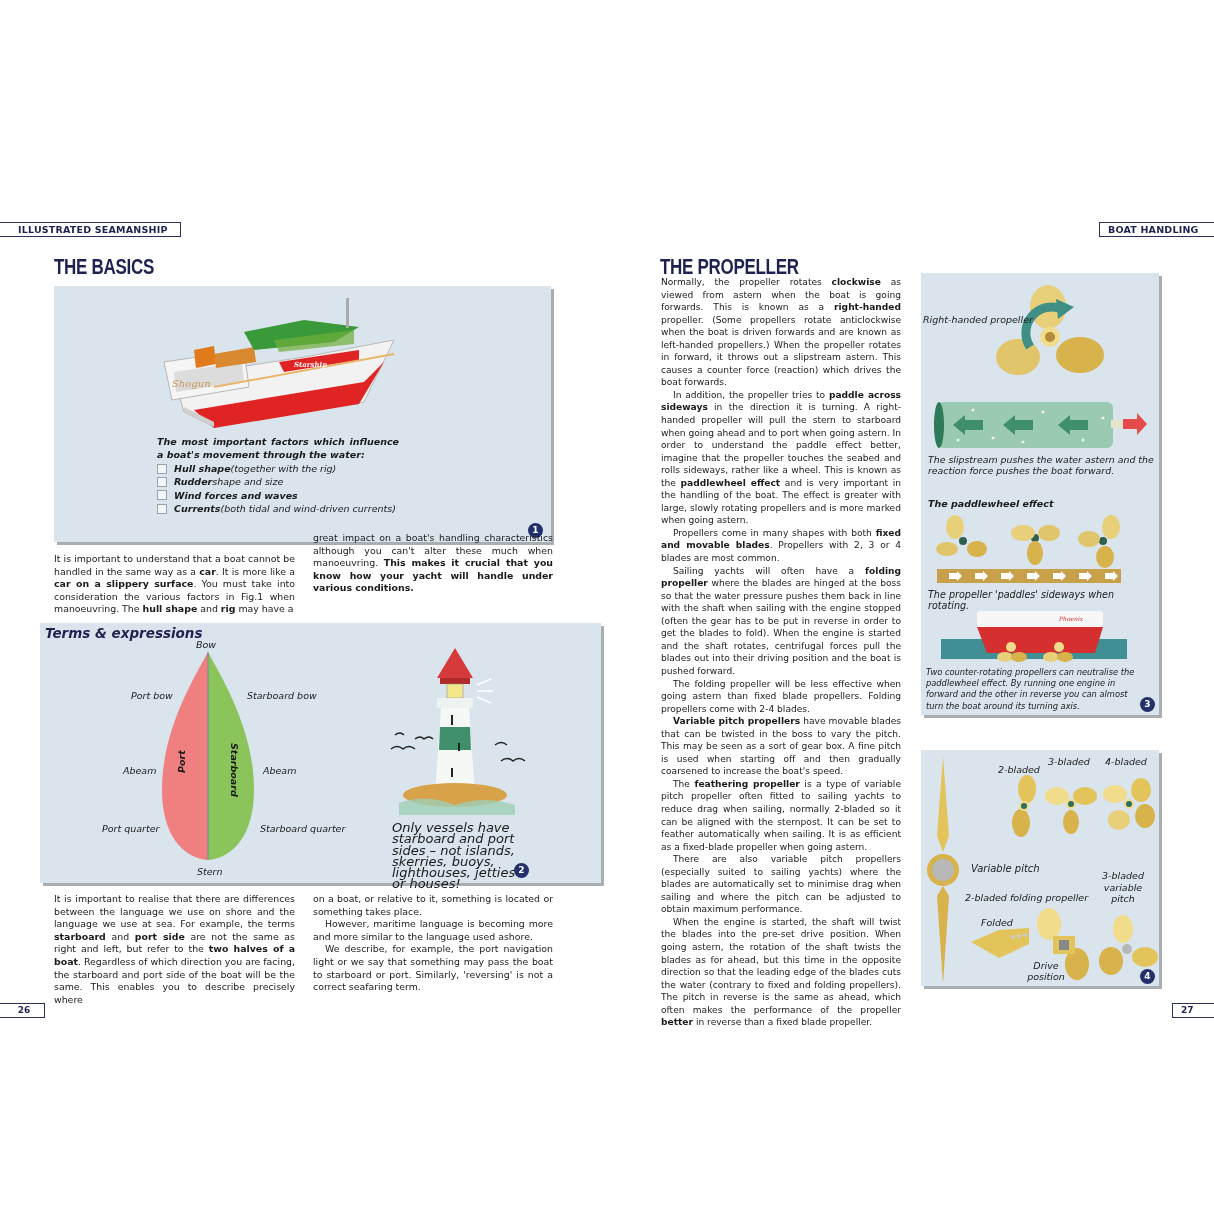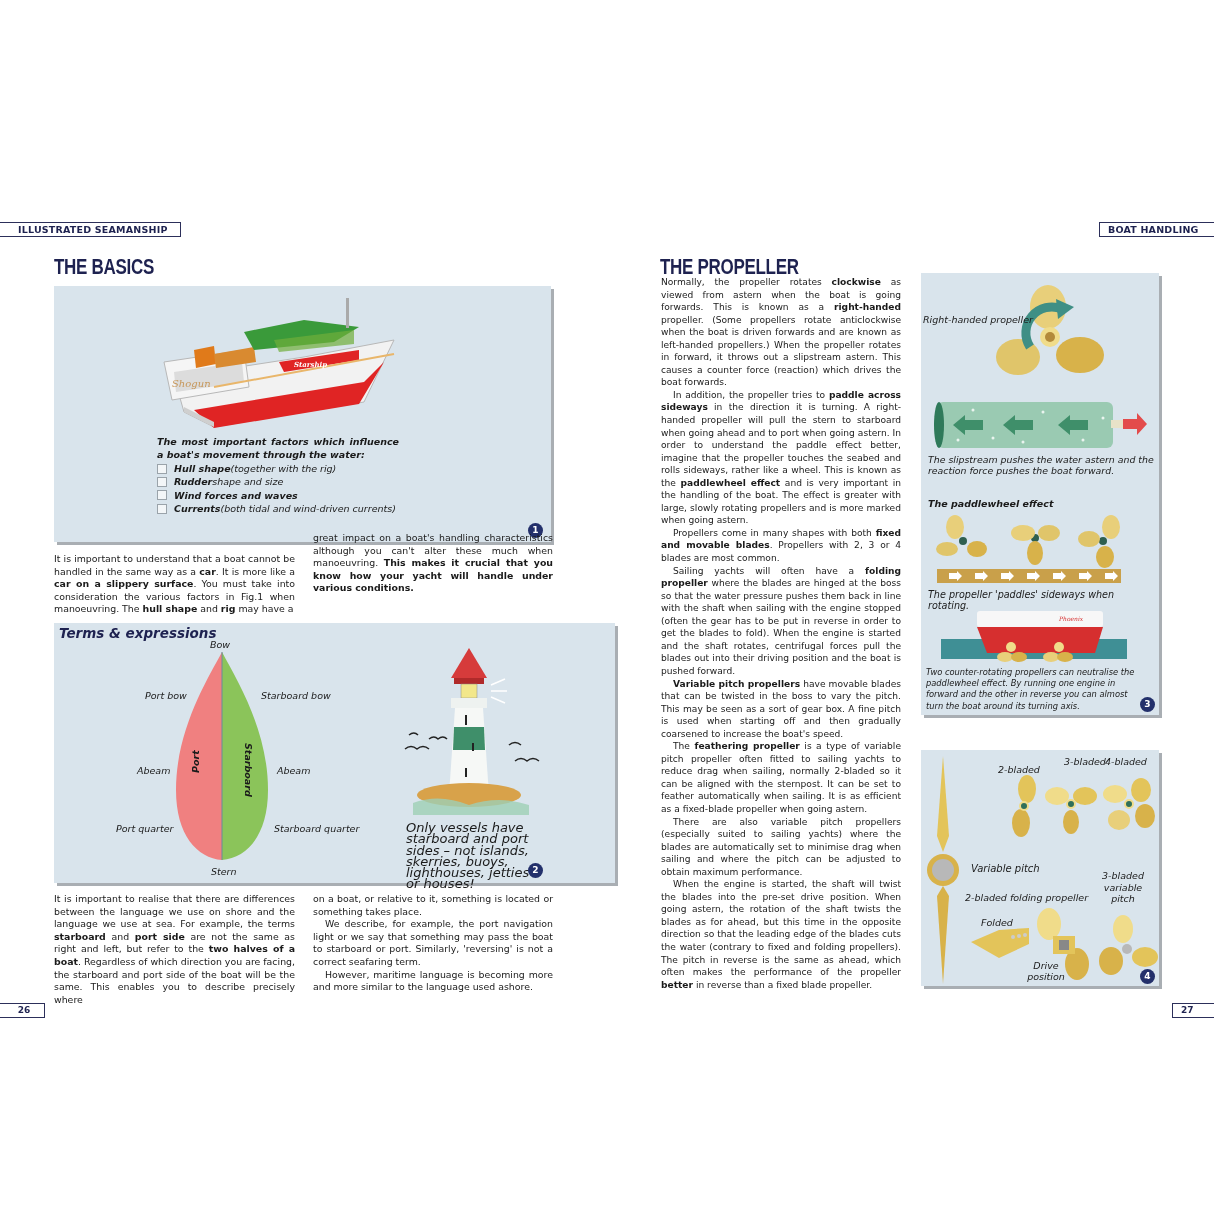--- a/index.html
+++ b/index.html
@@ -78,21 +78,21 @@
   </ul>
 </div>
 
 <div class="body" style="left:54px;top:553px;width:241px;">
     <p><span>It is important to understand that a boat cannot be handled in the same way as a </span><b>car</b><span>. It is more like a </span><b>car on a slippery surface</b><span>. You must take into consideration the various factors in Fig.1 when manoeuvring. The </span><b>hull shape</b><span> and </span><b>rig</b><span> may have a</span></p>
   </div>
 <div class="body" style="left:313px;top:532px;width:240px;">
     <p><span>great impact on a boat's handling characteristics although you can't alter these much when manoeuvring. </span><b>This makes it crucial that you know how your yacht will handle under various conditions.</b></p>
   </div>
 
-<div class="panel" style="left:54px;top:623px;width:561px;height:260px;">
+<div class="panel" style="left:40px;top:623px;width:561px;height:260px;">
   <div class="abs" style="left:5px;top:2px;font:bold italic 13.5px 'DejaVu Sans',sans-serif;color:#1e2250;">Terms &amp; expressions</div>
   <svg class="abs" style="left:118px;top:27px;" width="100" height="212" viewBox="0 0 100 212">
     <path d="M50,2 C35,30 4,80 4,140 C4,185 25,208 50,210 Z" fill="#f08080"></path>
     <path d="M50,2 C65,30 96,80 96,140 C96,185 75,208 50,210 Z" fill="#8bc45a"></path>
     <line x1="50" y1="2" x2="50" y2="210" stroke="#6a8a9a" stroke-width="1"></line>
   </svg>
   <div class="lbl" style="left:156px;top:16px;">Bow</div>
   <div class="lbl" style="left:91px;top:67px;">Port bow</div>
   <div class="lbl" style="left:207px;top:67px;">Starboard bow</div>
   <div class="lbl" style="left:83px;top:142px;">Abeam</div>
@@ -126,34 +126,35 @@
   </svg>
   <div class="cap" style="left:352px;top:199px;width:135px;font-size:13px;line-height:11.3px;">Only vessels have starboard and port sides – not islands, skerries, buoys, lighthouses, jetties or houses!</div>
   <div class="badge" style="left:474px;top:240px;">2</div>
 </div>
 
 <div class="body" style="left:54px;top:893px;width:241px;">
     <p><span>It is important to realise that there are differences between the language we use on shore and the language we use at sea. For example, the terms </span><b>starboard</b><span> and </span><b>port side</b><span> are not the same as right and left, but refer to the </span><b>two halves of a boat</b><span>. Regardless of which direction you are facing, the starboard and port side of the boat will be the same. This enables you to describe precisely where</span></p>
   </div>
 <div class="body" style="left:313px;top:893px;width:240px;">
   <p>on a boat, or relative to it, something is located or something takes place.</p>
+  <p class="ind">However, maritime language is becoming more and more similar to the language used ashore.</p>
   <p class="ind">We describe, for example, the port navigation light or we say that something may pass the boat to starboard or port. Similarly, 'reversing' is not a correct seafaring term.</p>
-  <p class="ind">However, maritime language is becoming more and more similar to the language used ashore.</p>
 </div>
 
 <div class="pagenum left">26</div>
 
 <div class="runhead right">BOAT HANDLING</div>
 <div class="title" style="left:660px;top:255px;">THE PROPELLER</div>
 
 <div class="body" style="left:661px;top:276px;width:240px;font-size:9.1px;line-height:12.55px;">
     <p><span>Normally, the propeller rotates </span><b>clockwise</b><span> as viewed from astern when the boat is going forwards. This is known as a </span><b>right-handed</b><span> propeller. (Some propellers rotate anticlockwise when the boat is driven forwards and are known as left-handed propellers.) When the propeller rotates in forward, it throws out a slipstream astern. This causes a counter force (reaction) which drives the boat forwards.</span></p>
     <p class="ind"><span>In addition, the propeller tries to </span><b>paddle across sideways</b><span> in the direction it is turning. A right-handed propeller will pull the stern to starboard when going ahead and to port when going astern. In order to understand the paddle effect better, imagine that the propeller touches the seabed and rolls sideways, rather like a wheel. This is known as the </span><b>paddlewheel effect</b><span> and is very important in the handling of the boat. The effect is greater with large, slowly rotating propellers and is more marked when going astern.</span></p>
     <p class="ind"><span>Propellers come in many shapes with both </span><b>fixed and movable blades</b><span>. Propellers with 2, 3 or 4 blades are most common.</span></p>
     <p class="ind"><span>Sailing yachts will often have a </span><b>folding propeller</b><span> where the blades are hinged at the boss so that the water pressure pushes them back in line with the shaft when sailing with the engine stopped (often the gear has to be put in reverse in order to get the blades to fold). When the engine is started and the shaft rotates, centrifugal forces pull the blades out into their driving position and the boat is pushed forward.</span></p>
+    <p class="ind"><span>The folding propeller will be less effective when going astern than fixed blade propellers. Folding propellers come with 2-4 blades.</span></p>
     <p class="ind"><b>Variable pitch propellers</b><span> have movable blades that can be twisted in the boss to vary the pitch. This may be seen as a sort of gear box. A fine pitch is used when starting off and then gradually coarsened to increase the boat's speed.</span></p>
     <p class="ind"><span>The </span><b>feathering propeller</b><span> is a type of variable pitch propeller often fitted to sailing yachts to reduce drag when sailing, normally 2-bladed so it can be aligned with the sternpost. It can be set to feather automatically when sailing. It is as efficient as a fixed-blade propeller when going astern.</span></p>
     <p class="ind"><span>There are also variable pitch propellers (especially suited to sailing yachts) where the blades are automatically set to minimise drag when sailing and where the pitch can be adjusted to obtain maximum performance.</span></p>
     <p class="ind"><span>When the engine is started, the shaft will twist the blades into the pre-set drive position. When going astern, the rotation of the shaft twists the blades as for ahead, but this time in the opposite direction so that the leading edge of the blades cuts the water (contrary to fixed and folding propellers). The pitch in reverse is the same as ahead, which often makes the performance of the propeller </span><b>better</b><span> in reverse than a fixed blade propeller.</span></p>
   </div>
 
 <div class="panel" style="left:921px;top:273px;width:238px;height:442px;">
   <svg class="abs" style="left:75px;top:12px;" width="110" height="100" viewBox="0 0 110 100">
     <ellipse cx="52" cy="22" rx="18" ry="22" fill="#e8cf7a"></ellipse>
     <ellipse cx="22" cy="72" rx="22" ry="18" fill="#e0c56a"></ellipse>
@@ -238,21 +239,21 @@
 </div>
 
 <div class="panel" style="left:921px;top:750px;width:238px;height:236px;">
   <svg class="abs" style="left:4px;top:6px;" width="36" height="228" viewBox="0 0 36 228">
     <polygon points="18,0 24,80 18,96 12,80" fill="#e3c45a"></polygon>
     <polygon points="18,228 24,140 18,130 12,140" fill="#d8b24a"></polygon>
     <circle cx="18" cy="114" r="16" fill="#d8b24a"></circle>
     <circle cx="18" cy="114" r="11" fill="#b8b8b8"></circle>
   </svg>
   <div class="lbl" style="left:77px;top:6px;margin-top:8px;">2-bladed</div>
-  <div class="lbl" style="left:127px;top:6px;margin-left:16px;">3-bladed</div>
+  <div class="lbl" style="left:127px;top:6px;">3-bladed</div>
   <div class="lbl" style="left:184px;top:6px;">4-bladed</div>
   <svg class="abs" style="left:84px;top:25px;" width="40" height="62" viewBox="0 0 40 62">
     <ellipse cx="22" cy="14" rx="9" ry="14" fill="#e3c45a"></ellipse>
       <ellipse cx="16" cy="48" rx="9" ry="14" fill="#d8b24a"></ellipse>
       <circle cx="19" cy="31" r="4" fill="#2f6f5a" stroke="#f0dc8a" stroke-width="2"></circle>
   </svg>
   <svg class="abs" style="left:122px;top:30px;" width="56" height="56" viewBox="0 0 56 56">
     <ellipse cx="14" cy="16" rx="12" ry="9" fill="#f0dc8a"></ellipse>
       <ellipse cx="42" cy="16" rx="12" ry="9" fill="#e3c45a"></ellipse>
       <ellipse cx="28" cy="42" rx="8" ry="12" fill="#d8b24a"></ellipse>

